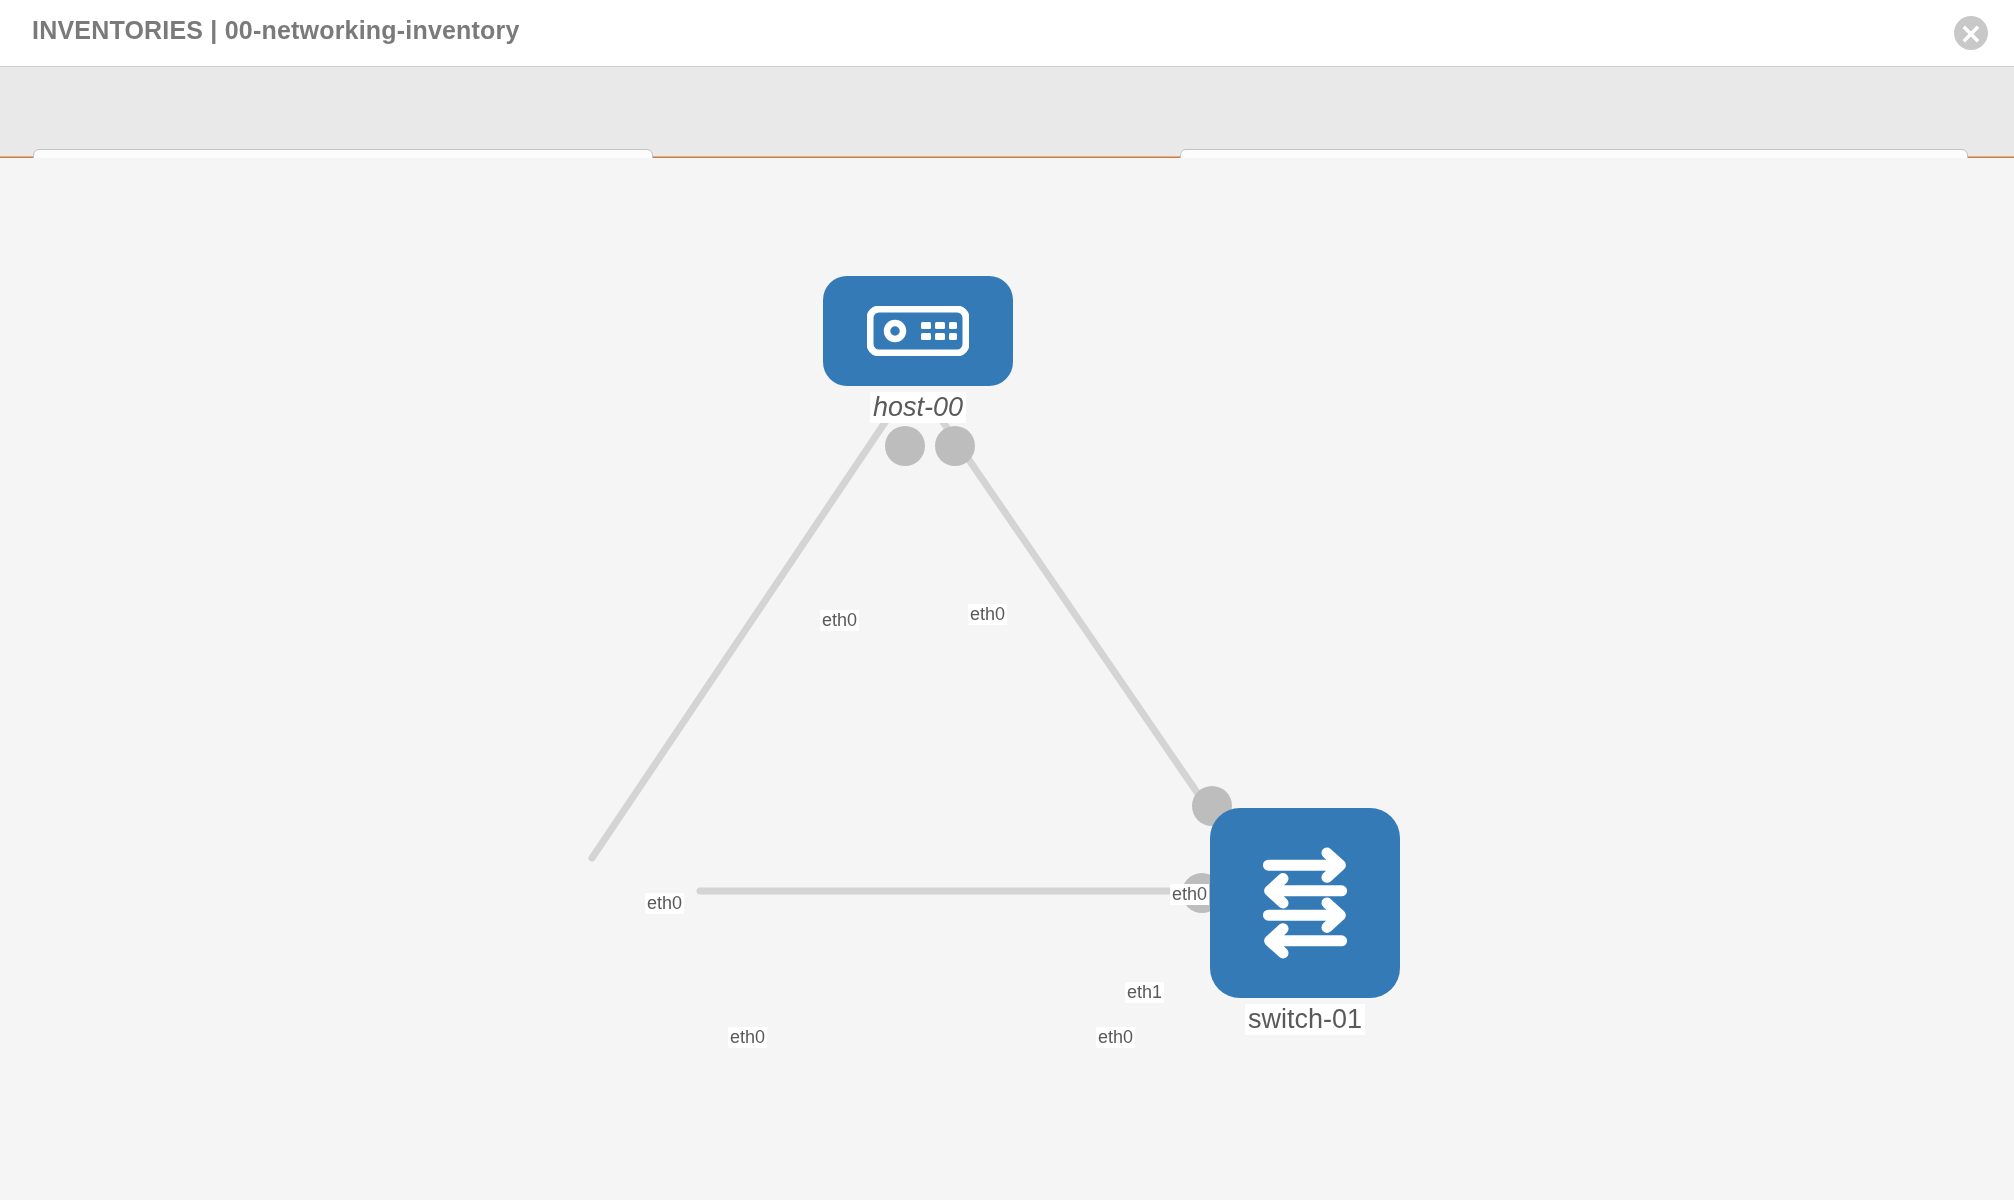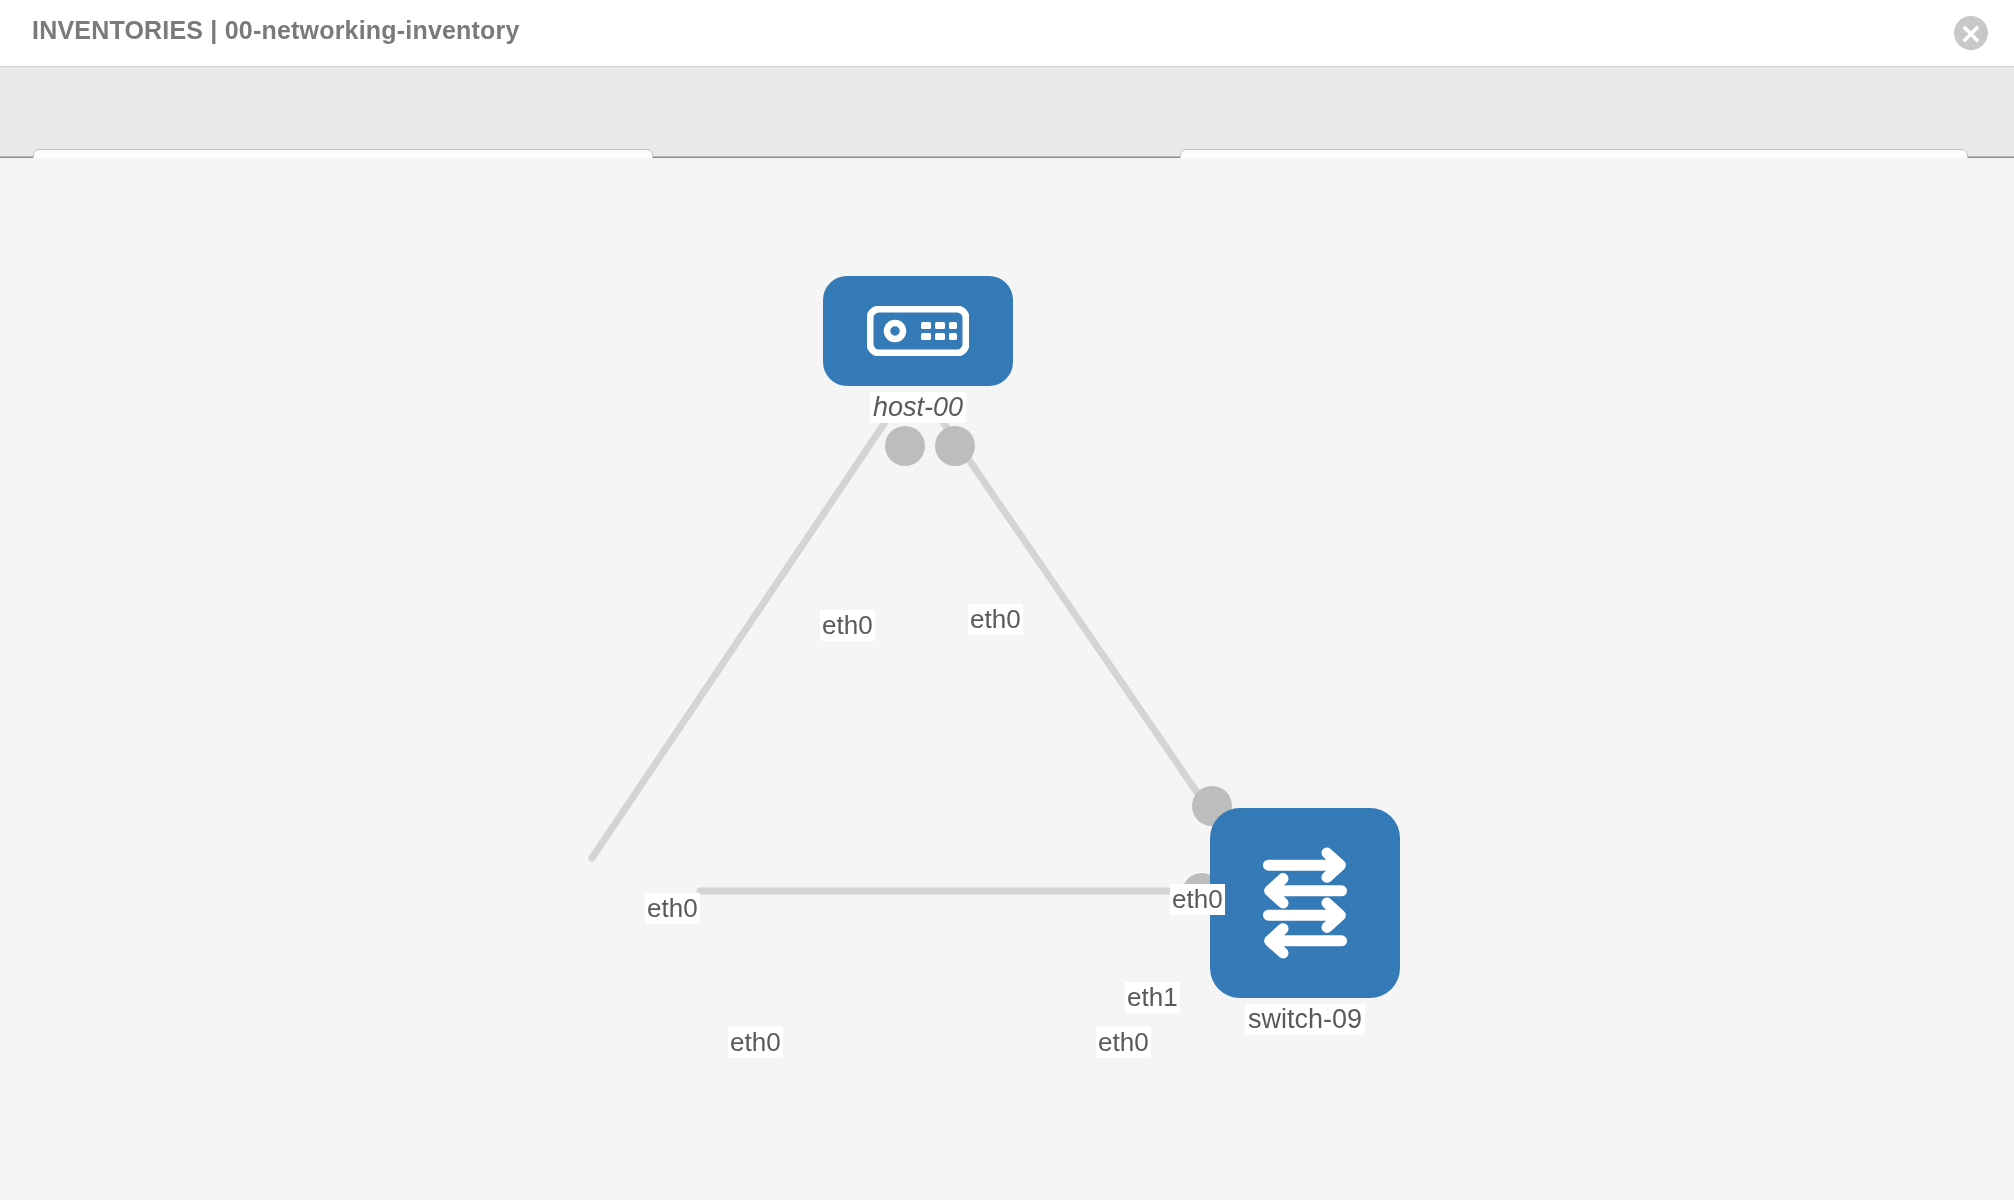--- a/index.html
+++ b/index.html
@@ -73,21 +73,21 @@
   .node-label {
     position: absolute; left: 50%; transform: translateX(-50%);
     white-space: nowrap; font-size: 27px; color: #5a5a5a;
     background: #ffffff; padding: 0 3px;
   }
   .port {
     position: absolute; width: 40px; height: 40px;
     border-radius: 50%; background: #bdbdbd;
   }
   .edge-label {
-    position: absolute; font-size: 26px; color: #5a5a5a;
+    position: absolute; font-size: 18px; color: #5a5a5a;
     background: #ffffff; padding: 0 2px; white-space: nowrap;
   }
 </style>
 </head>
 <body>
 
 <div id="app">
 
   <div class="header">
     <div class="page-title">INVENTORIES | 00-networking-inventory</div>
@@ -169,21 +169,21 @@
       <div class="node-shape" style="width:190px; height:190px; border-radius:30px;">
         <svg width="122" height="122" viewBox="0 0 100 100" aria-hidden="true">
           <g stroke="#ffffff" stroke-width="9" stroke-linecap="round" stroke-linejoin="round" fill="none">
             <path d="M20 19 h58 M68 9 L79 19 L68 29"></path>
             <path d="M80 40 h-58 M32 30 L21 40 L32 50"></path>
             <path d="M20 60 h58 M68 50 L79 60 L68 70"></path>
             <path d="M80 81 h-58 M32 71 L21 81 L32 91"></path>
           </g>
         </svg>
       </div>
-      <div class="node-label" style="top:196px;">switch-09</div>
+      <div class="node-label" style="top:196px;">switch-01</div>
     </div>
 
     <div class="edge-label" style="left:1170px; top:726px;">eth0</div>
     <div class="edge-label" style="left:1096px; top:869px;">eth0</div>
     <div class="edge-label" style="left:1125px; top:824px;">eth1</div>
 
   </div>
 </div>
 
 </body></html>

